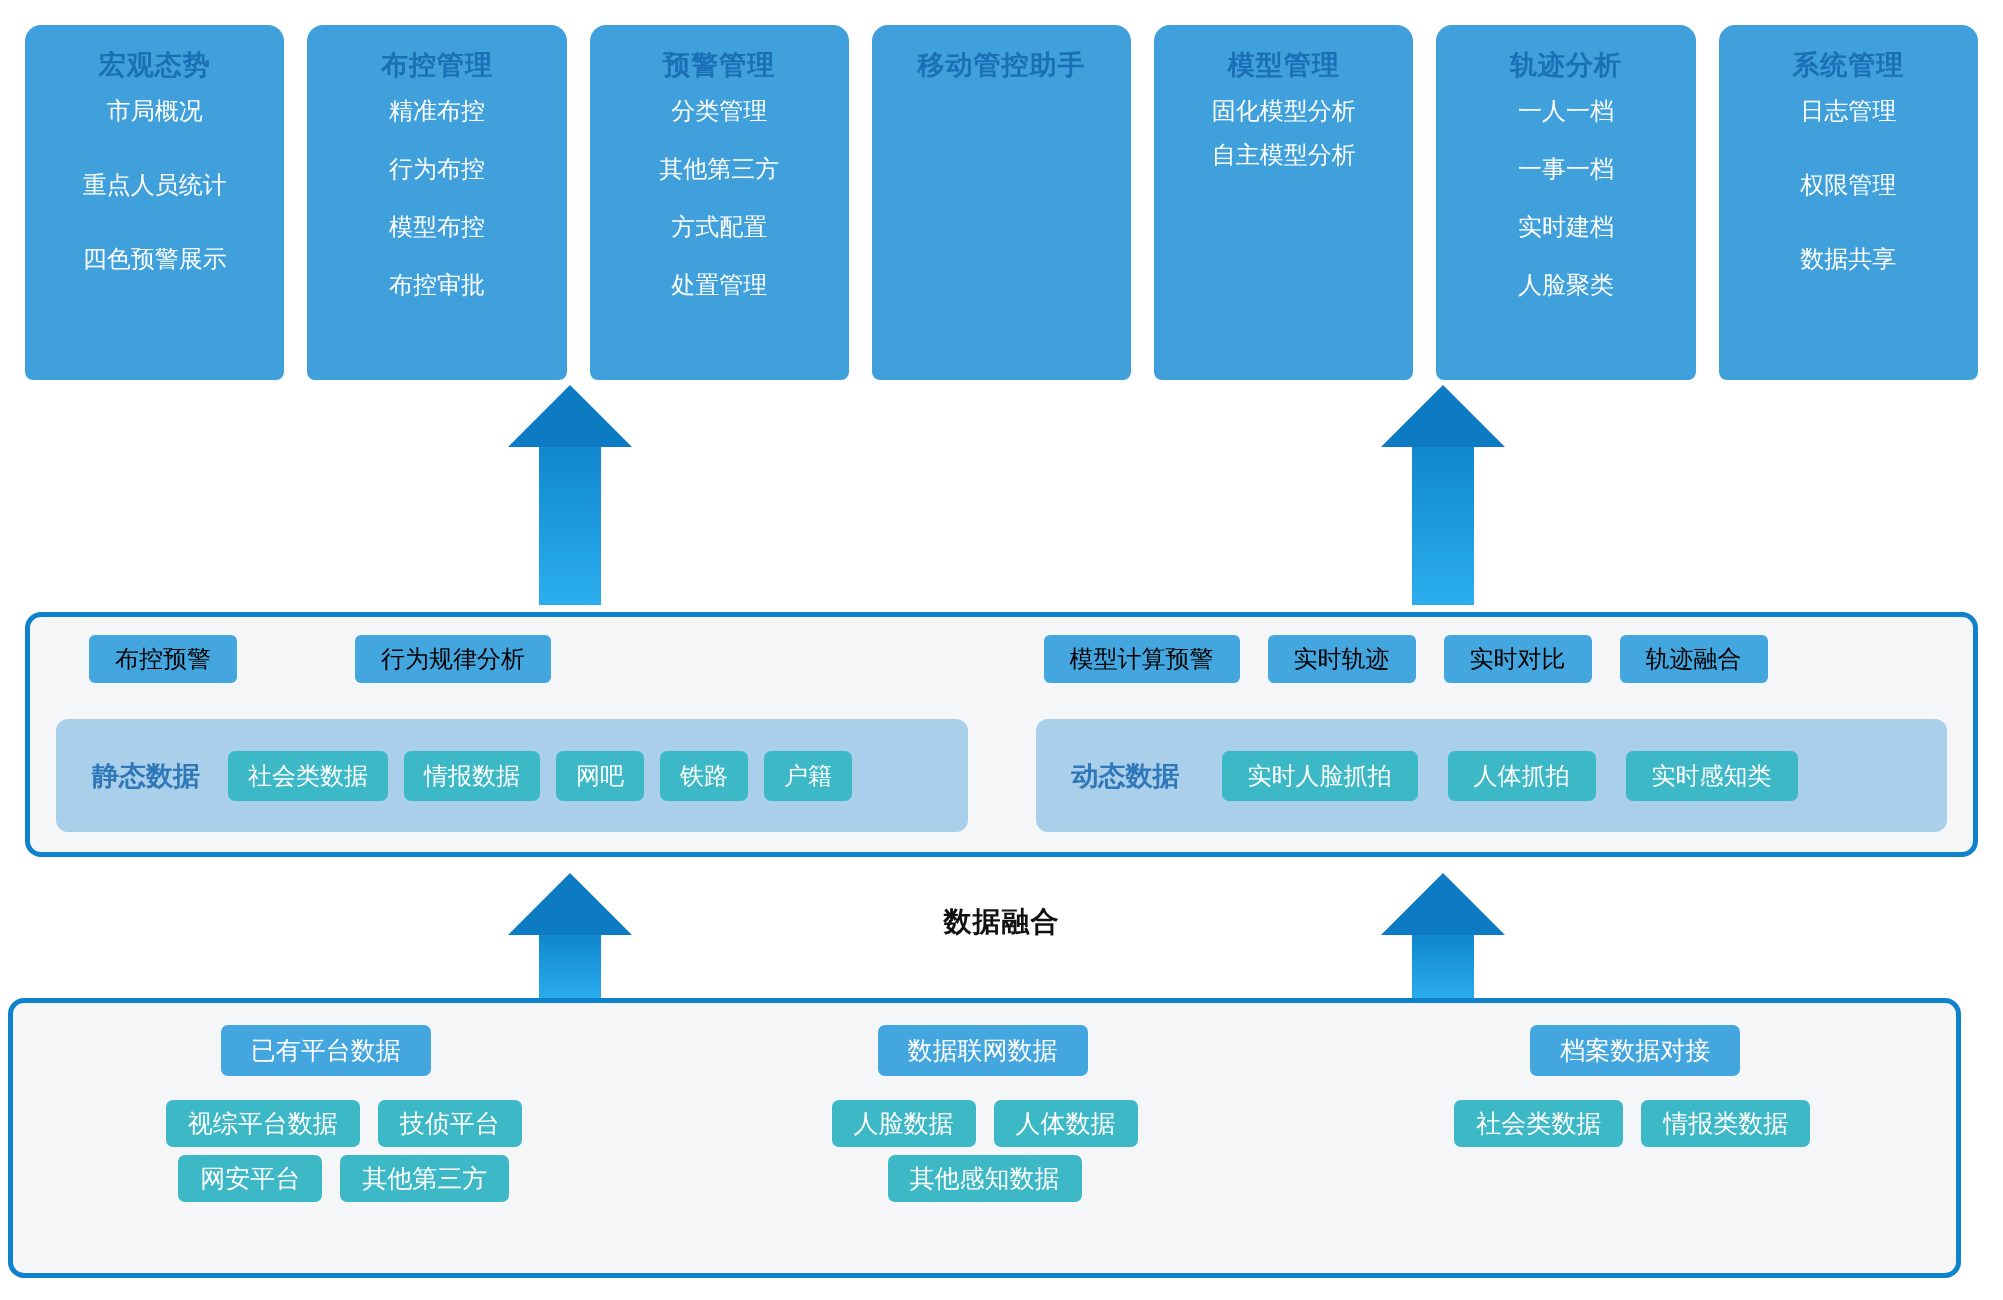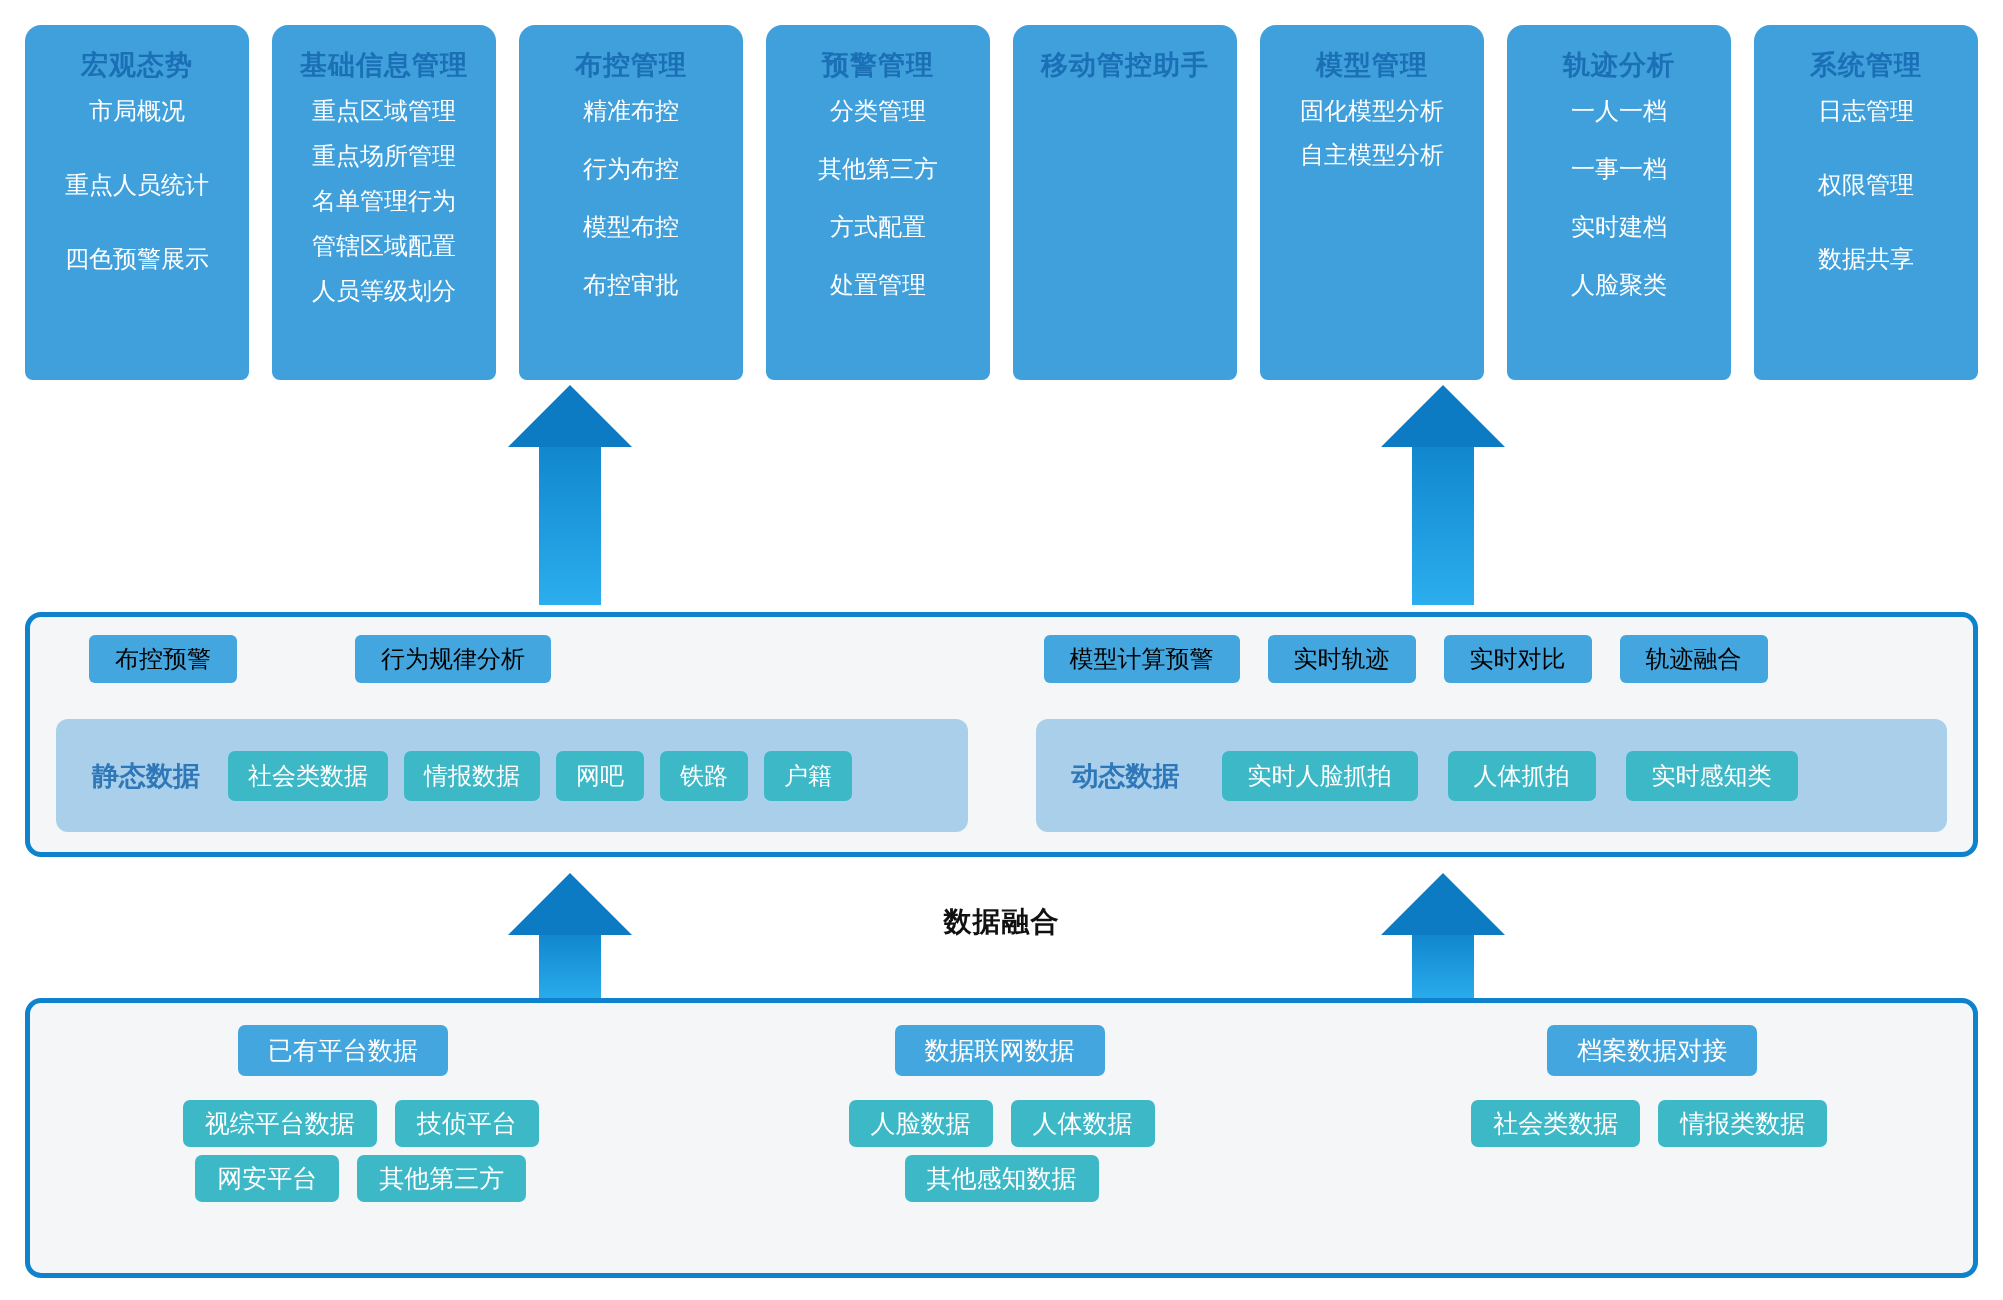--- a/index.html
+++ b/index.html
@@ -146,21 +146,21 @@
     color: #111111;
     font-size: 28px;
     font-weight: bold;
     letter-spacing: 1px;
     white-space: nowrap;
   }
 
   
   #source-band {
     position: absolute;
-    left: 25px; top: 998px;
+    left: 8px; top: 998px;
     width: 1953px; height: 280px;
     border: 5px solid #0E82CC;
     border-radius: 16px;
     background: #F4F6F8;
     display: flex;
   }
   .source-group {
     flex: 1 1 0;
     position: relative;
     display: flex;
@@ -212,30 +212,20 @@
   <div id="modules">
       <div class="module-col">
         <div class="module-title">宏观态势</div>
         <div class="module-items items-3">
           <div class="module-item">市局概况</div>
           <div class="module-item">重点人员统计</div>
           <div class="module-item">四色预警展示</div>
         </div>
       </div>
       <div class="module-col">
-        <div class="module-title">基础信息管理</div>
-        <div class="module-items items-5">
-          <div class="module-item">重点区域管理</div>
-          <div class="module-item">重点场所管理</div>
-          <div class="module-item">名单管理行为</div>
-          <div class="module-item">管辖区域配置</div>
-          <div class="module-item">人员等级划分</div>
-        </div>
-      </div>
-      <div class="module-col">
         <div class="module-title">布控管理</div>
         <div class="module-items items-4">
           <div class="module-item">精准布控</div>
           <div class="module-item">行为布控</div>
           <div class="module-item">模型布控</div>
           <div class="module-item">布控审批</div>
         </div>
       </div>
       <div class="module-col">
         <div class="module-title">预警管理</div>

